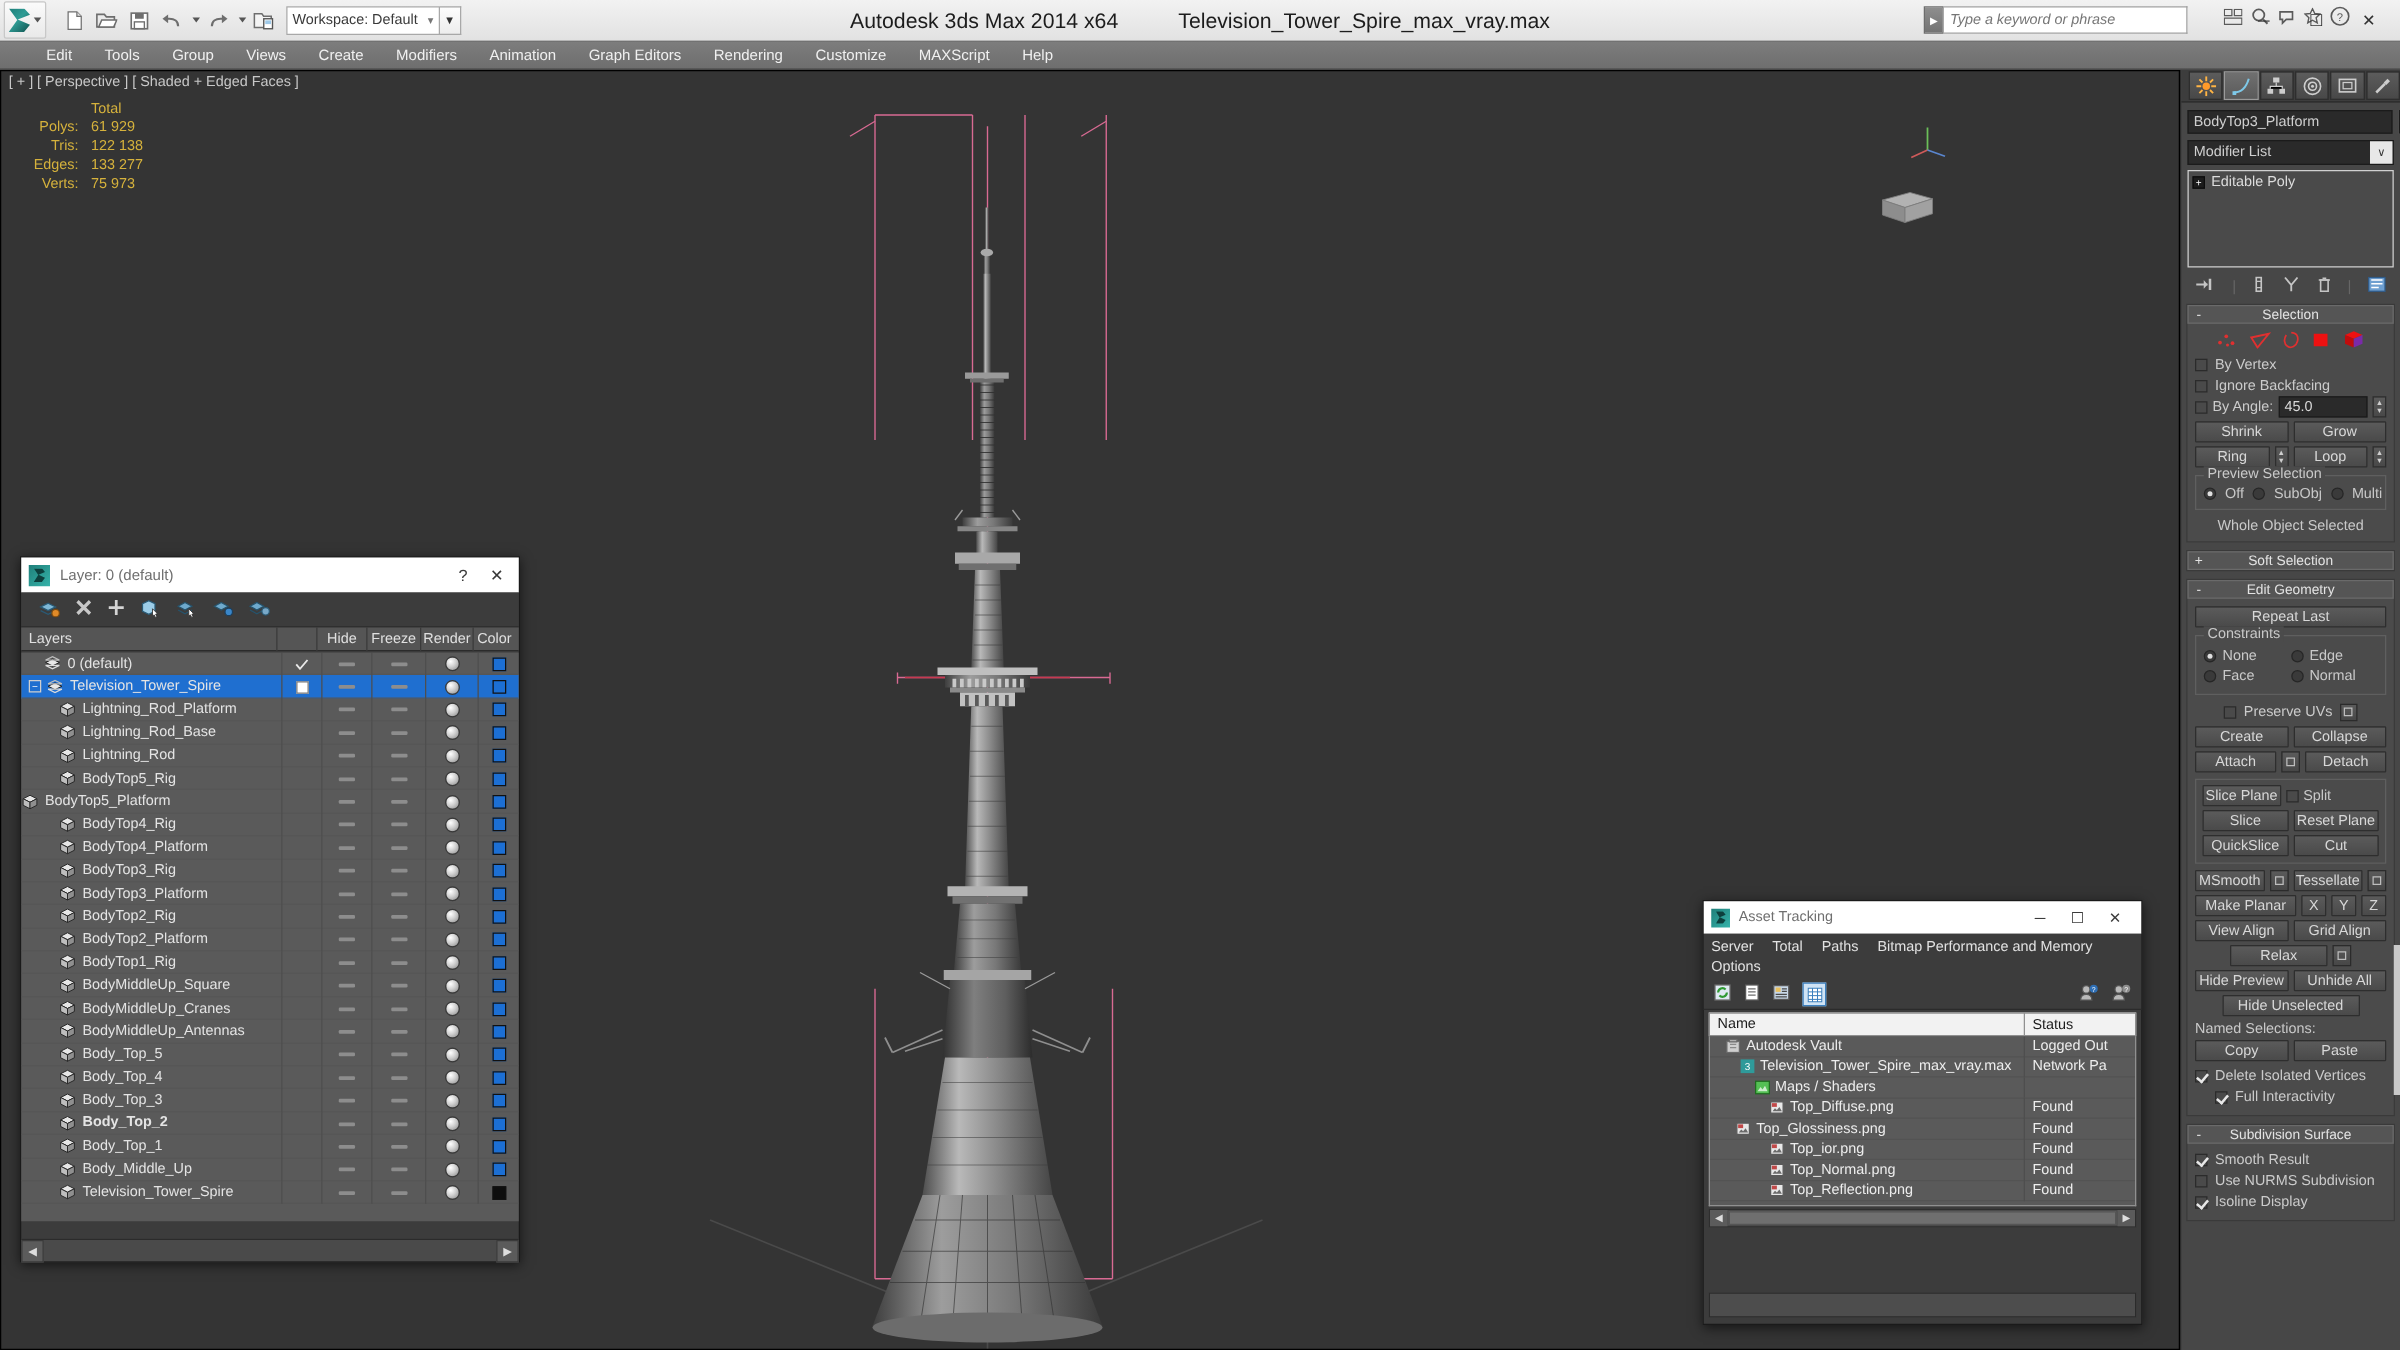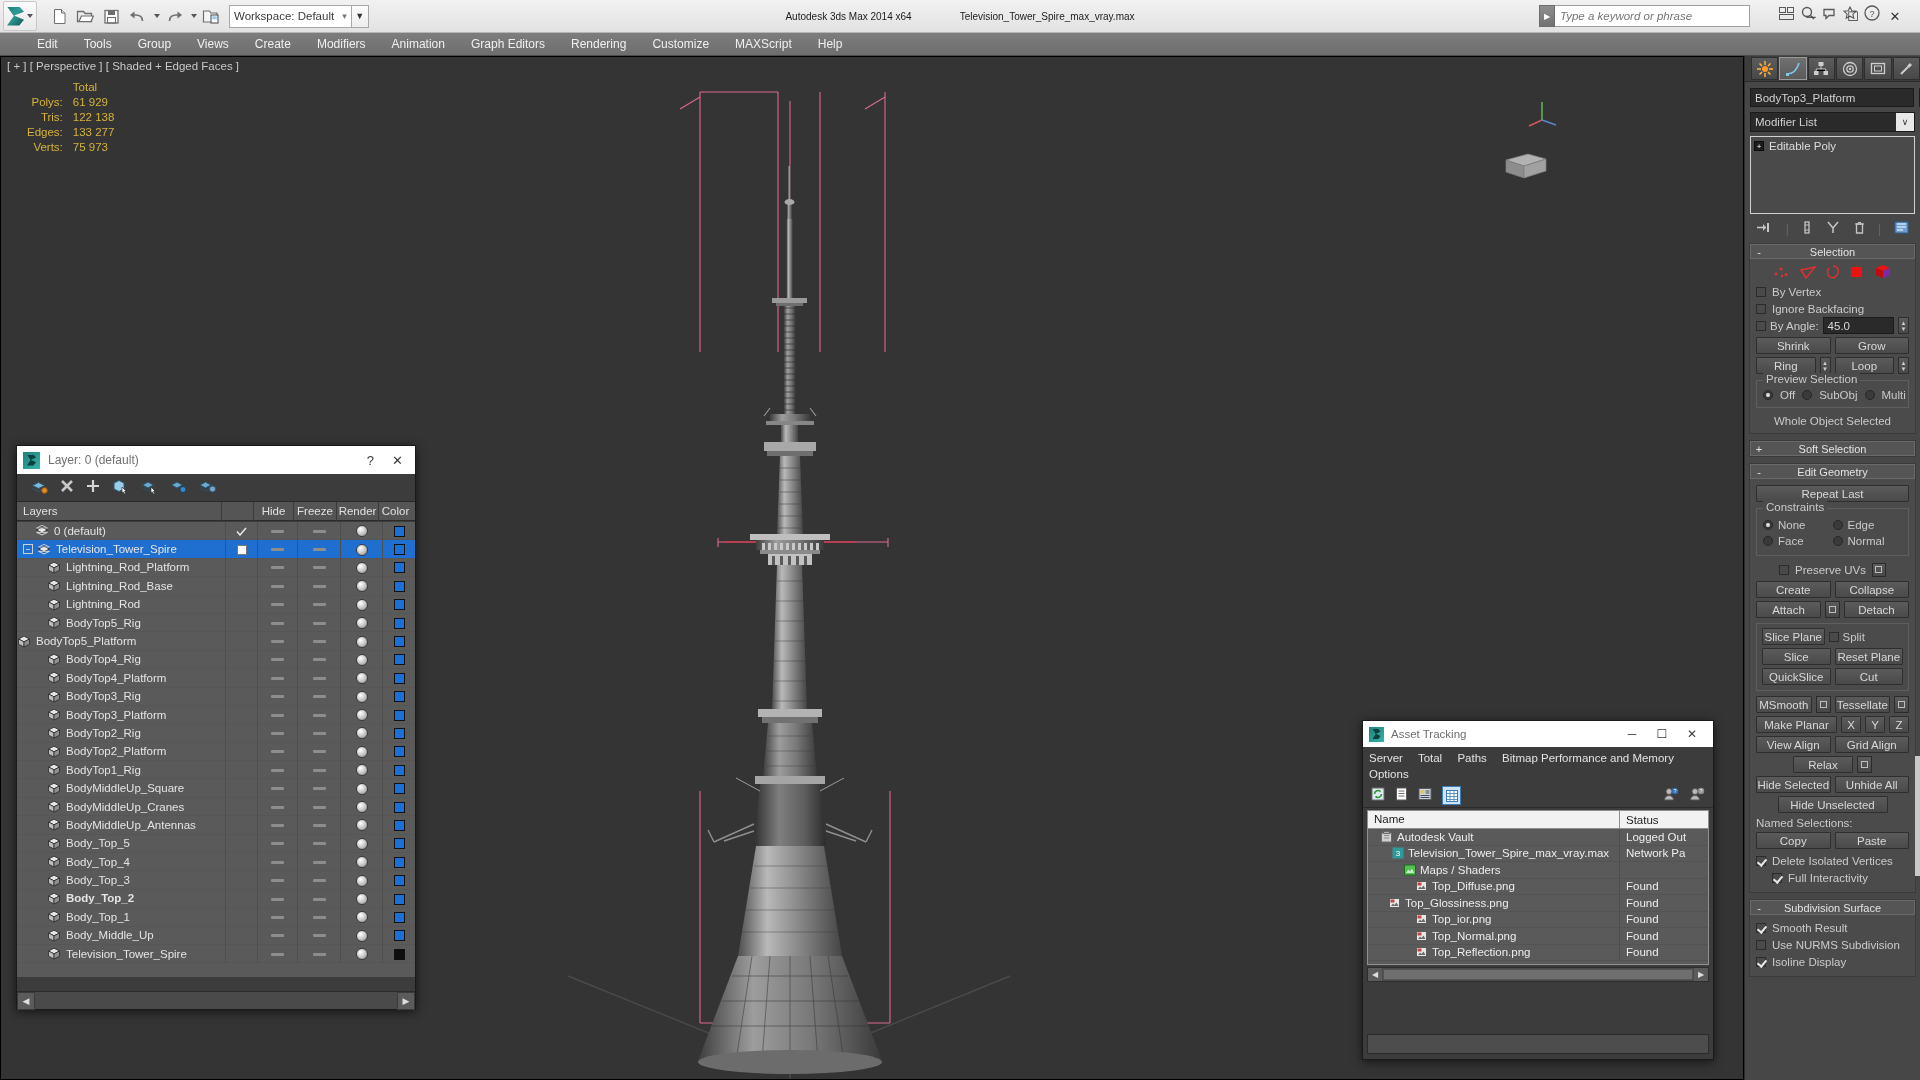--- a/index.html
+++ b/index.html
@@ -37,21 +37,21 @@
     margin-left:6px; height:23px; min-width:100px;
     background:#fff;border:1px solid #a8a8a8;
     display:flex;align-items:center;padding:0 4px;color:#3a3a3a;font-size:11.5px;
   }
   .wsarrow{ margin-left:auto;padding-left:8px;color:#777;font-size:9px;}
   .wsmore{ width:17px;height:23px;border:1px solid #a8a8a8;border-left:none;background:linear-gradient(#fdfdfd,#ededed);
     display:flex;align-items:center;justify-content:center;color:#333;font-size:9px;}
   #apptitle{
     position:absolute;left:0;top:0;width:1920px;height:33px;
     display:flex;align-items:center;justify-content:center;gap:48px;
-    pointer-events:none;color:#1c1c1c;font-size:10px;
+    pointer-events:none;color:#1c1c1c;font-size:17px;
   }
   .searchwrap{
     position:absolute;right:170px;top:5px;height:22px;display:flex;align-items:center;
   }
   .searchwrap .sarrow{
     width:16px;height:22px;background:linear-gradient(#8e8e8e,#737373);
     display:flex;align-items:center;justify-content:center;color:#fff;font-size:8px;border:1px solid #6d6d6d;
   }
   .searchwrap input{
     width:195px;height:22px;border:1px solid #a0a0a0;border-left:none;background:#fff;
@@ -1621,27 +1621,27 @@
         <div class="btn" style="flex:1.9">Make Planar</div>
         <div class="btn" style="width:20px">X</div>
         <div class="btn" style="width:20px">Y</div>
         <div class="btn" style="width:20px">Z</div>
       </div>
       <div class="btnrow">
         <div class="btn" style="flex:1">View Align</div>
         <div class="btn" style="flex:1">Grid Align</div>
       </div>
       <div class="btnrow" style="justify-content:center">
-        <div class="btn" style="width:60px">Relax</div>
+        <div class="btn" style="width:78px">Relax</div>
         <span class="sqbtn" style="height:17px;width:15px">
             <i></i>
           </span>
       </div>
       <div class="btnrow">
-        <div class="btn" style="flex:1">Hide Selected</div>
+        <div class="btn" style="flex:1">Hide Preview</div>
         <div class="btn" style="flex:1">Unhide All</div>
       </div>
       <div class="btnrow" style="justify-content:center">
         <div class="btn" style="width:110px">Hide Unselected</div>
       </div>
       <div style="color:#c9c9c9;font-size:11.5px;margin-top:4px">Named Selections:</div>
       <div class="btnrow">
         <div class="btn" style="flex:1">Copy</div>
         <div class="btn" style="flex:1">Paste</div>
       </div>

